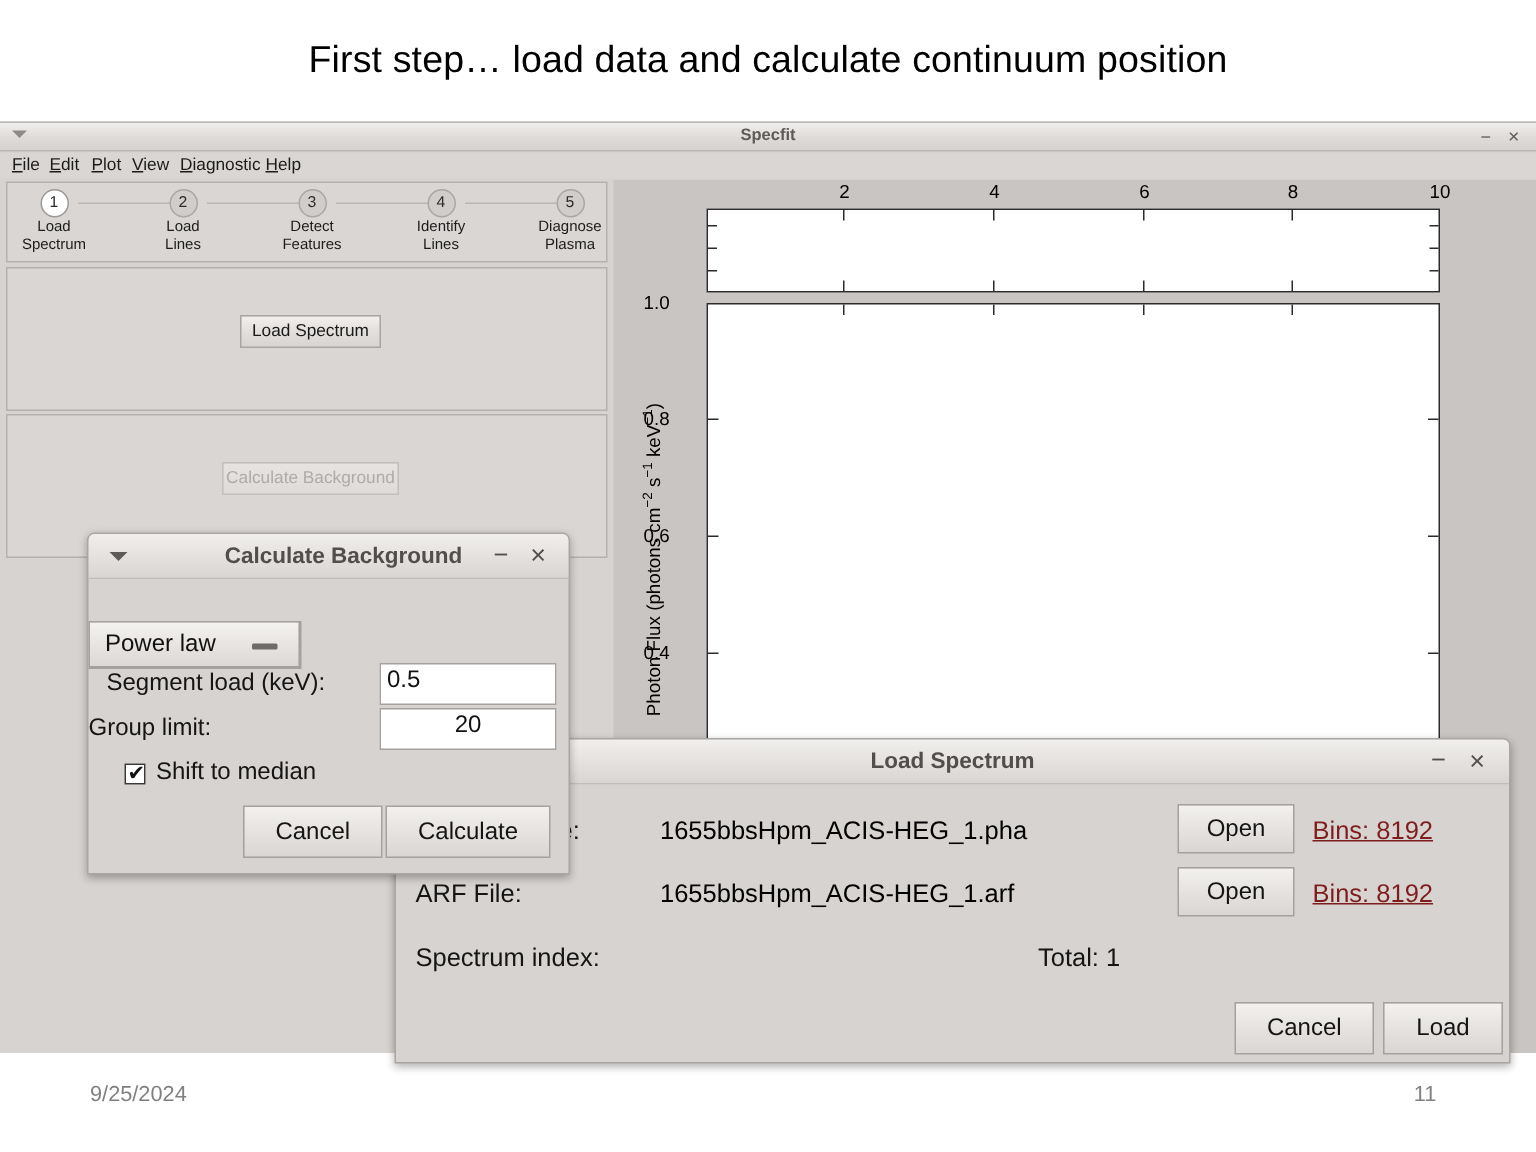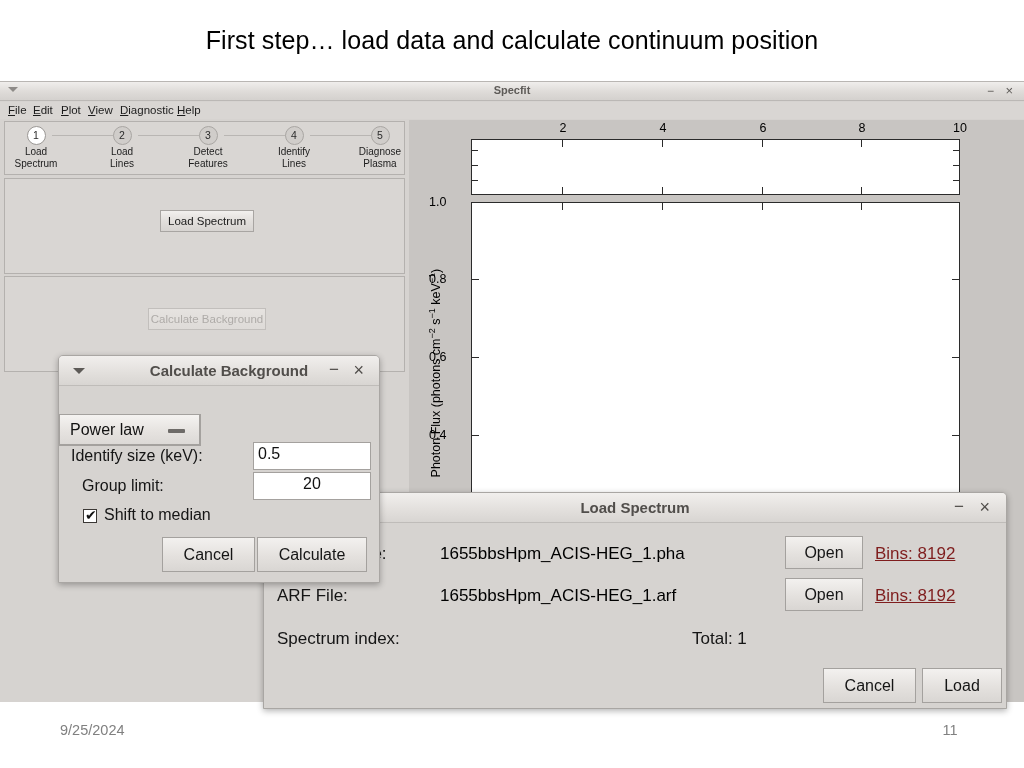--- a/index.html
+++ b/index.html
@@ -512,24 +512,24 @@
       <div class="dlg-title" style="padding-left:20px">Calculate Background</div>
       <div class="dlg-min" style="right:40px">−</div>
       <div class="dlg-close" style="right:15px">×</div>
     </div>
 
     <div class="cb-combo">
       <div class="cb-combo-label">Power law</div>
       <div class="combo-dash" style="right:14px; top:14px;"></div>
     </div>
 
-    <div class="cb-row-label" style="left:12px; top:91px">Identify size (keV):</div>
+    <div class="cb-row-label" style="left:12px; top:91px">Segment load (keV):</div>
     <div class="cb-input" style="left:194px; top:86px; width:118px; height:28px;">0.5</div>
 
-    <div class="cb-row-label" style="left:23px; top:121px">Group limit:</div>
+    <div class="cb-row-label" style="left:0; top:121px">Group limit:</div>
     <div class="cb-input" style="left:194px; top:116px; width:118px; height:28px;text-align:center;">20</div>
 
     <div class="cb-check-box" style="left:24px; top:153px">
       <div class="cb-check-mark">✔</div>
     </div>
     <div class="cb-check-label" style="left:45px; top:150px">Shift to median</div>
 
     <button class="dlg-btn" style="left:103px; top:181px; width:93px; height:35px;">Cancel</button>
     <button class="dlg-btn" style="left:198px; top:181px; width:110px; height:35px;">Calculate</button>
   </div>

